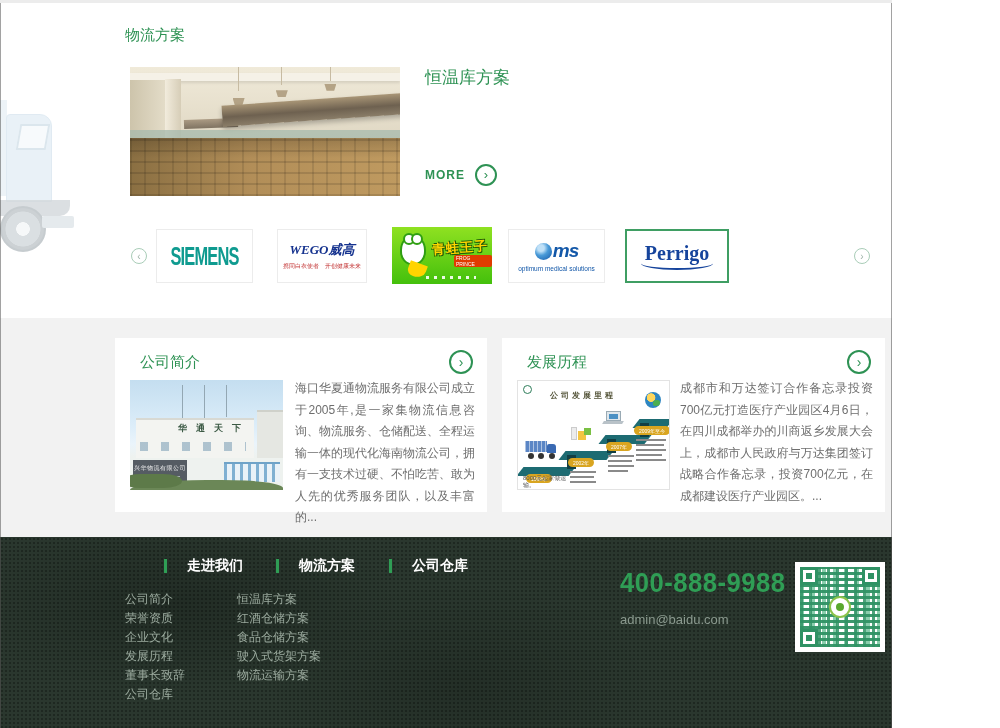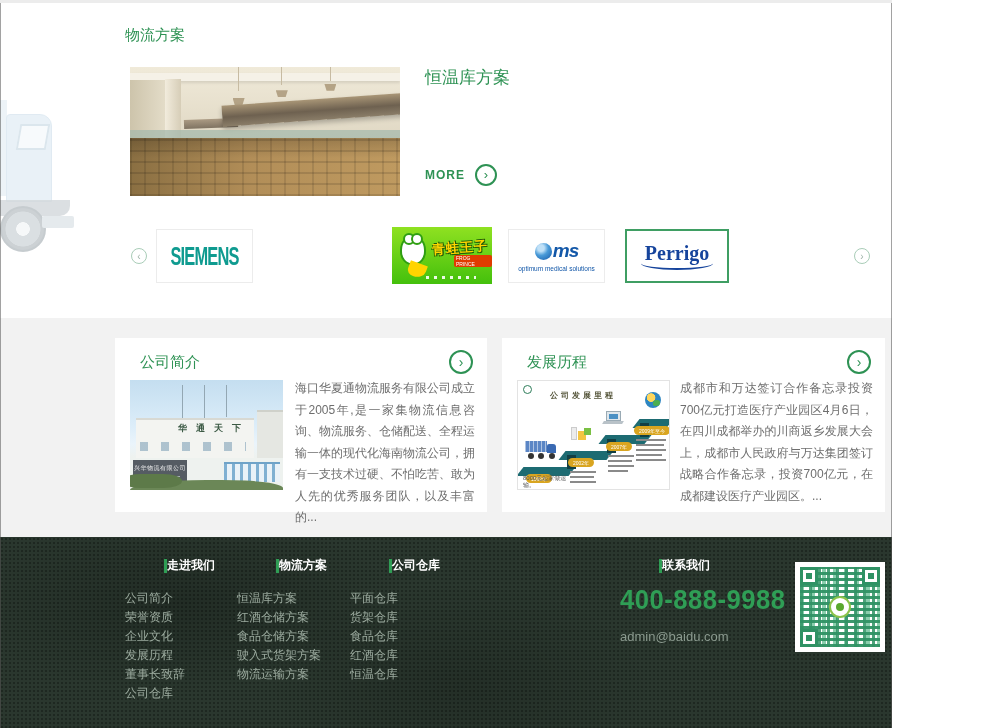--- a/index.html
+++ b/index.html
@@ -145,21 +145,21 @@
 
   
   .footer { top:537px; left:0; width:1000px; height:191px; background-color:#2a372e;
       background-image:
         radial-gradient(ellipse 320px 130px at 18% 35%, rgba(0,0,0,.20), transparent 70%),
         radial-gradient(ellipse 280px 150px at 46% 78%, rgba(0,0,0,.16), transparent 70%),
         radial-gradient(rgba(0,0,0,.28) 1px, transparent 1.3px);
       background-size:auto,auto,4px 4px; }
   .fcol { position:absolute; top:20px; }
   .fc1 { left:125px; } .fc2 { left:237px; } .fc3 { left:350px; }
-  .fhead { display:flex; align-items:center; gap:0; color:#fff; font-size:12px; font-weight:bold;padding-left:39px; }
+  .fhead { display:flex; align-items:center; gap:20px; color:#fff; font-size:14px; font-weight:bold;padding-left:39px; }
   .fbar { width:3px; height:14px; background:#2f9e55; }
   .flist { margin-top:15px; list-style:none; }
   .flist li { font-size:12px; color:#9cab9f; line-height:19px; cursor:pointer; }
   .fcontact { position:absolute; left:620px; top:20px; }
   .fphone { margin-top:11px; font-size:27px; font-weight:bold; color:#2f9e55; letter-spacing:.5px; transform:scaleX(.95); transform-origin:left; }
   .femail { margin-top:13px; font-size:13px; color:#8b9a8f; }
 
   .qr { position:absolute; left:795px; top:25px; width:90px; height:90px; background:#fff; }
   .qr-inner { position:absolute; left:5px; top:5px; right:5px; bottom:5px;
       background-image:
@@ -223,20 +223,24 @@
   <div class="abs more-row">
     <span class="more-label">MORE</span>
     <span class="more-circle">›</span>
   </div>
 
   <div class="abs car-arrow car-prev">‹</div>
   <div class="abs car-arrow car-next">›</div>
 
   <div class="abs logo-box lb-siemens">
     <span class="t">SIEMENS</span>
+  </div>
+  <div class="abs logo-box lb-wego">
+    <span class="t">WEGO威高</span>
+    <span class="s">携同白衣使者　开创健康未来</span>
   </div>
   <div class="lb-frog">
     <div class="frog-head"></div>
     <div class="frog-leg"></div>
     <span class="t">青蛙王子</span>
     <span class="s">FROG PRINCE</span>
     <div class="dots"></div>
   </div>
   <div class="abs logo-box lb-oms">
     <div class="oms-mark">
@@ -350,34 +354,23 @@
         <li>食品仓储方案</li>
         <li>驶入式货架方案</li>
         <li>物流运输方案</li>
       </ul>
     </div>
     <div class="fcol fc3">
       <div class="fhead">
         <span class="fbar"></span>
         <span>公司仓库</span>
       </div>
-      <ul class="flist">
-        <li>平面仓库</li>
-        <li>货架仓库</li>
-        <li>食品仓库</li>
-        <li>红酒仓库</li>
-        <li>恒温仓库</li>
-      </ul>
     </div>
 
     <div class="fcontact">
-      <div class="fhead">
-        <span class="fbar"></span>
-        <span>联系我们</span>
-      </div>
       <div class="fphone">400-888-9988</div>
       <div class="femail">admin@baidu.com</div>
     </div>
 
     <div class="qr">
       <div class="qr-inner"></div>
       <div class="qr-f qr-tl"></div>
       <div class="qr-f qr-tr"></div>
       <div class="qr-f qr-bl"></div>
       <div class="qr-c"></div>

